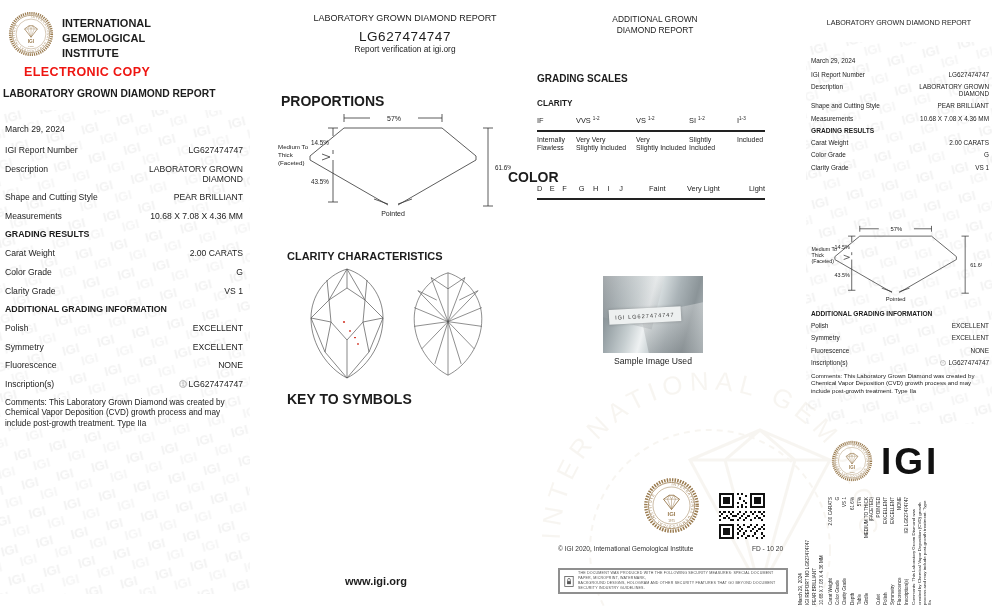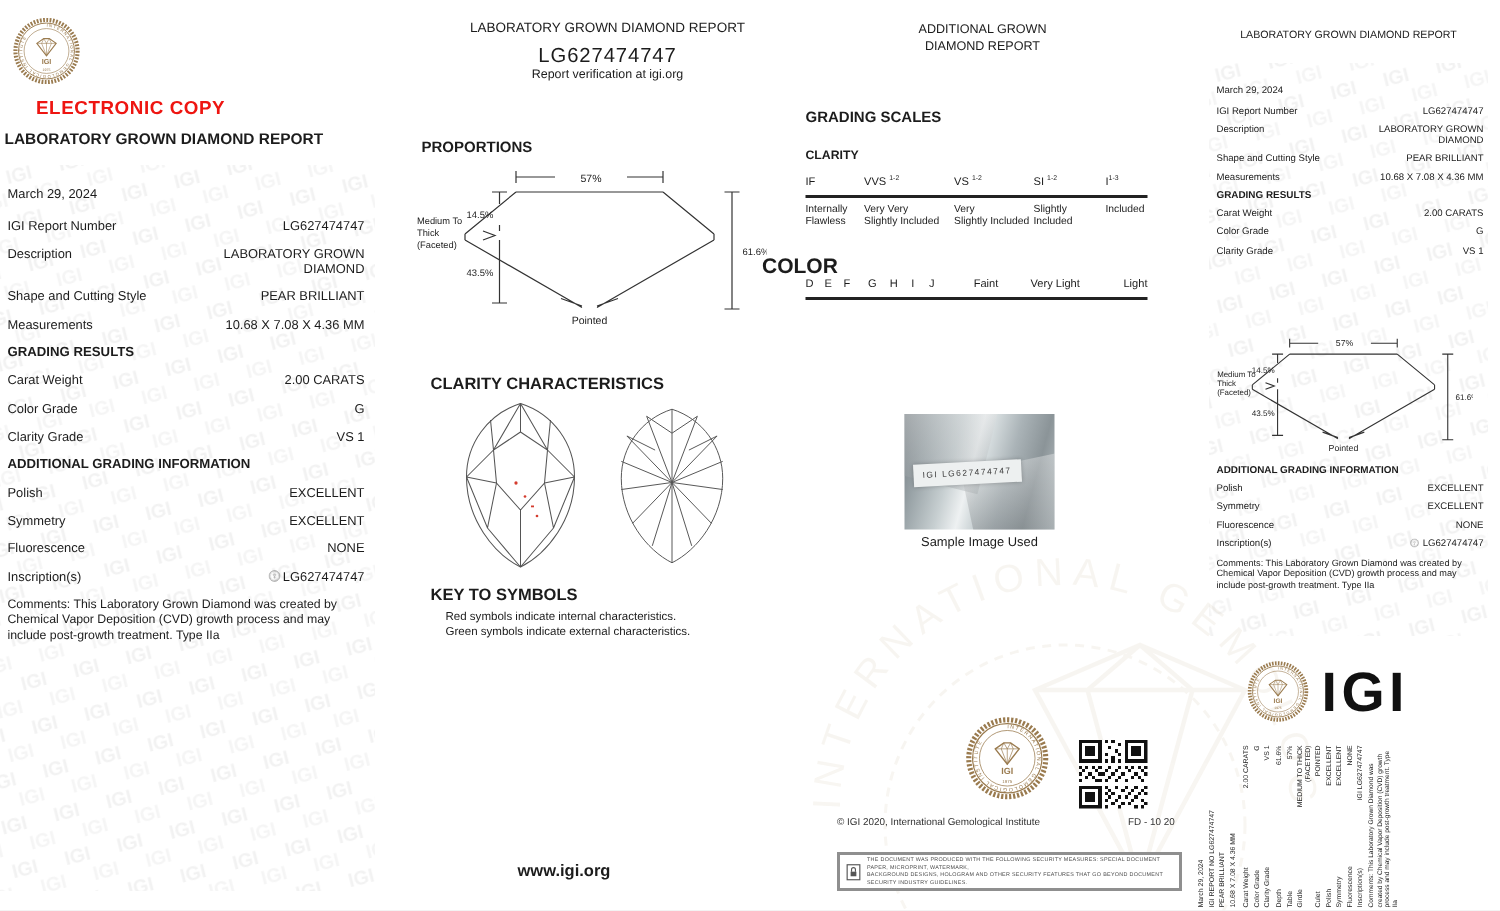--- a/index.html
+++ b/index.html
@@ -85,20 +85,25 @@
   </svg>
 
   <svg class="abs" style="left:0;top:110px" width="250" height="484">
       <rect width="250" height="484" fill="url(#igiwm)"></rect>
     </svg>
 
   <svg class="abs seal" style="left:8px;top:11px" width="46" height="46" viewBox="0 0 100 100">
       <use href="#sealg"></use>
     </svg>
 
+  <div class="abs" style="left:62px;top:16px;font-size:11px;font-weight:bold;line-height:1.35">
+    <div>INTERNATIONAL</div>
+    <div>GEMOLOGICAL</div>
+    <div>INSTITUTE</div>
+  </div>
 
   <div class="abs red b" style="left:24px;top:65px;font-size:12.5px;letter-spacing:.4px">ELECTRONIC COPY</div>
 
   <div class="abs b" style="left:3px;top:88px;font-size:10.3px">LABORATORY GROWN DIAMOND REPORT</div>
 
   <div class="abs" style="left:5px;top:124px;width:238px">
     <div style="font-size:8.6px;margin-bottom:11px">March 29, 2024</div>
     <div class="lrow">
         <span class="lbl">IGI Report Number</span>
         <span class="val">LG627474747</span>
@@ -147,21 +152,21 @@
             <use href="#sealg"></use>
           </svg><span>LG627474747</span></span>
       </div>
     <div class="comments">Comments: This Laboratory Grown Diamond was created by Chemical Vapor Deposition (CVD) growth process and may include post-growth treatment. Type IIa</div>
   </div>
 
   <div class="abs ctr" style="left:280px;top:13px;width:250px;font-size:9px">LABORATORY GROWN DIAMOND REPORT</div>
   <div class="abs ctr" style="left:280px;top:29px;width:250px;font-size:13.5px;letter-spacing:.6px">LG627474747</div>
   <div class="abs ctr" style="left:280px;top:44px;width:250px;font-size:8.3px">Report verification at igi.org</div>
 
-  <div class="abs b" style="left:281px;top:93px;font-size:10px">PROPORTIONS</div>
+  <div class="abs b" style="left:281px;top:93px;font-size:14px">PROPORTIONS</div>
 
   <svg class="abs" style="left:276px;top:106px" width="235" height="112" viewBox="0 0 235 112">
     <g stroke="#333" stroke-width=".8" fill="none">
       <path d="M68 8 V16 M68 12 H94 M142 12 H166 M166 8 V16"></path>
       <path d="M68 22 H166 M68 22 L34 50 M166 22 L200 50 M34 50 V54 M200 50 V54 M34 54 L112 99 M200 54 L122 99 M98 93 L112 98 M136 93 L122 98"></path>
       <path d="M52 22 H62 M57 22 V30 M57 44 V48 M57 54 V96 M52 96 H62"></path>
       <path d="M46 48 L54 51 L46 54"></path>
       <path d="M207 22 H217 M212 22 V100 M207 100 H217"></path>
     </g>
     <text x="118" y="15" text-anchor="middle" font-size="7" fill="#222">57%</text>
@@ -191,25 +196,21 @@
   </svg>
 
   <svg class="abs" style="left:401px;top:270px" width="94" height="108" viewBox="0 0 100 115">
     <g stroke="#555" stroke-width=".7" fill="none">
       <path d="M50 3 C72 10 86 30 86 52 C86 80 68 103 50 112 C32 103 14 80 14 52 C14 30 28 10 50 3 Z"></path>
       <path d="M50 55 L50 3 M50 55 L68 8 M50 55 L82 22 M50 55 L86 40 M50 55 L86 60 M50 55 L78 84 M50 55 L64 100 M50 55 L50 112 M50 55 L36 100 M50 55 L22 84 M50 55 L14 60 M50 55 L14 40 M50 55 L18 22 M50 55 L32 8"></path>
       <path d="M32 8 L50 20 L68 8 M18 22 L38 32 M82 22 L62 32"></path>
     </g>
   </svg>
 
-  <div class="abs b" style="left:287px;top:391px;font-size:11px">KEY TO SYMBOLS</div>
-  <div class="abs" style="left:297px;top:406px;font-size:7.7px;line-height:1.35">
-    <div>Red symbols indicate internal characteristics.</div>
-    <div>Green symbols indicate external characteristics.</div>
-  </div>
+  <div class="abs b" style="left:287px;top:391px;font-size:14px">KEY TO SYMBOLS</div>
 
   <div class="abs b" style="left:345px;top:575px;font-size:11px">www.igi.org</div>
 
   <div class="abs ctr" style="left:555px;top:14px;width:200px;font-size:8.4px;line-height:1.3">
     <div>ADDITIONAL GROWN</div>
     <div>DIAMOND REPORT</div>
   </div>
 
   <div class="abs b" style="left:537px;top:73px;font-size:10px">GRADING SCALES</div>
   <div class="abs b" style="left:537px;top:99px;font-size:8.2px">CLARITY</div>

